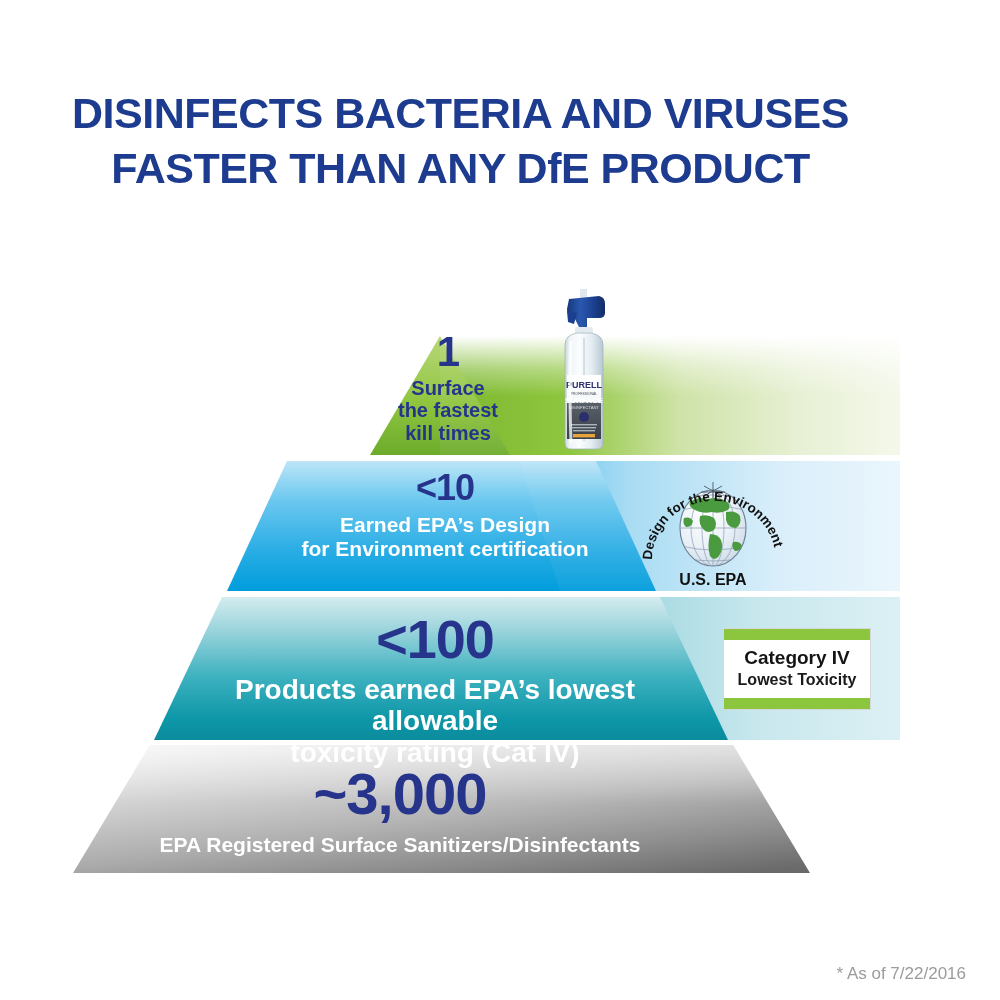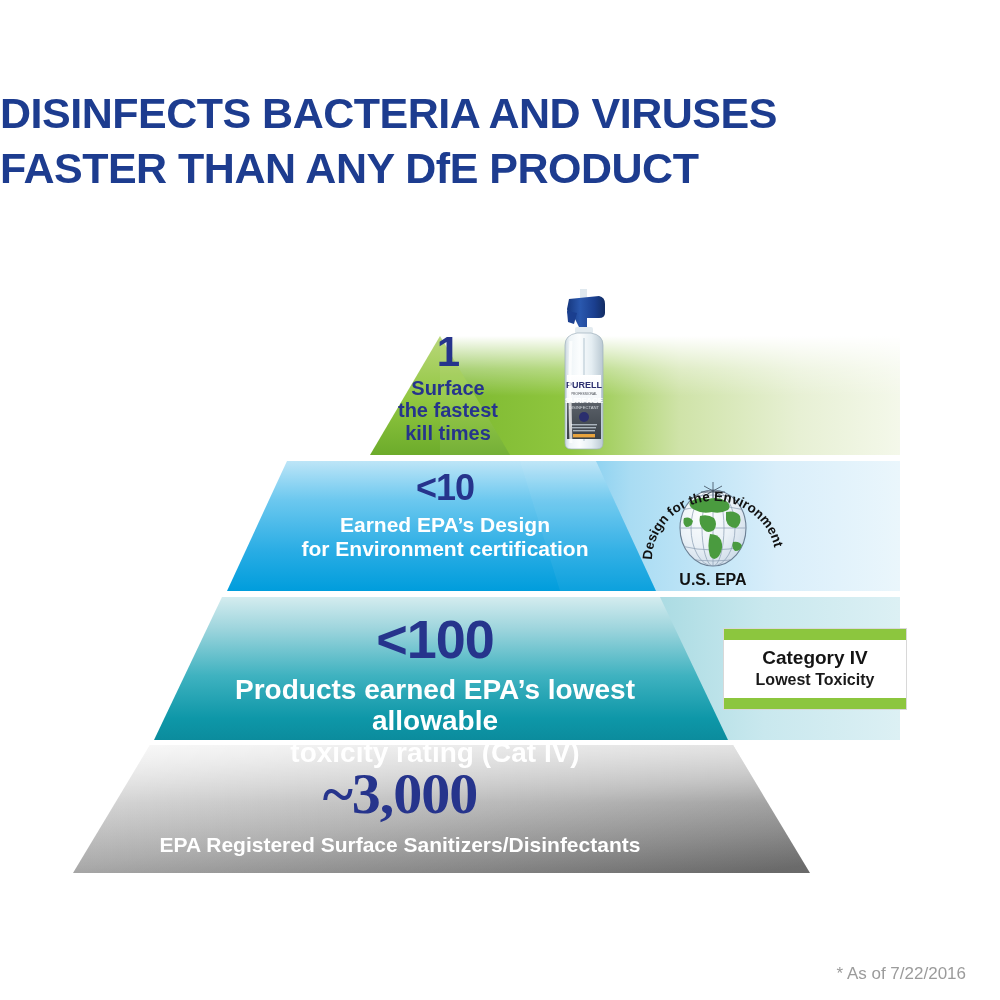--- a/index.html
+++ b/index.html
@@ -9,20 +9,21 @@
     background:#ffffff;
     font-family:"Liberation Sans", sans-serif;
     overflow:hidden;
     position:relative;
   }
   #stage{position:absolute;left:0;top:0;width:1000px;height:1000px;}
 
   
   .title{
     position:absolute;left:0;top:86px;width:921px;
+    text-align:center;
     color:#1d3c8f;
     font-weight:bold;
     font-size:43px;
     line-height:1.28;
     letter-spacing:-0.5px;
     font-family:"Liberation Sans", sans-serif;
   }
   .title .l2{display:block;}
 
   
@@ -54,26 +55,26 @@
   #t2 .big{font-size:36px;}
   #t2 .sub{font-size:21px;margin-top:7px;}
 
   
   #t3{left:175px;top:612px;width:520px;}
   #t3 .big{font-size:54px;}
   #t3 .sub{font-size:28px;margin-top:8px;}
 
   
   #t4{left:90px;top:765px;width:620px;}
-  #t4 .big{font-size:58px;font-family:Liberation Serif, serif;}
+  #t4 .big{font-size:58px;}
   #t4 .sub{font-size:21px;margin-top:10px;}
 
   
   #catbadge{
-    position:absolute;left:723px;top:628px;width:184px;
+    position:absolute;left:723px;top:628px;width:148px;
     background:#5eead4;
     border:1px solid #d8d8d8;
     box-sizing:border-box;
   }
   #catbadge .bar{height:11px;background:#8cc63e;}
   #catbadge .body{padding:7px 4px 9px;text-align:center;background:#ffffff;}
   #catbadge .cat-title{
     color:#141414;font-weight:bold;font-size:19px;
     font-family:"Liberation Sans", sans-serif;line-height:1.15;
   }

